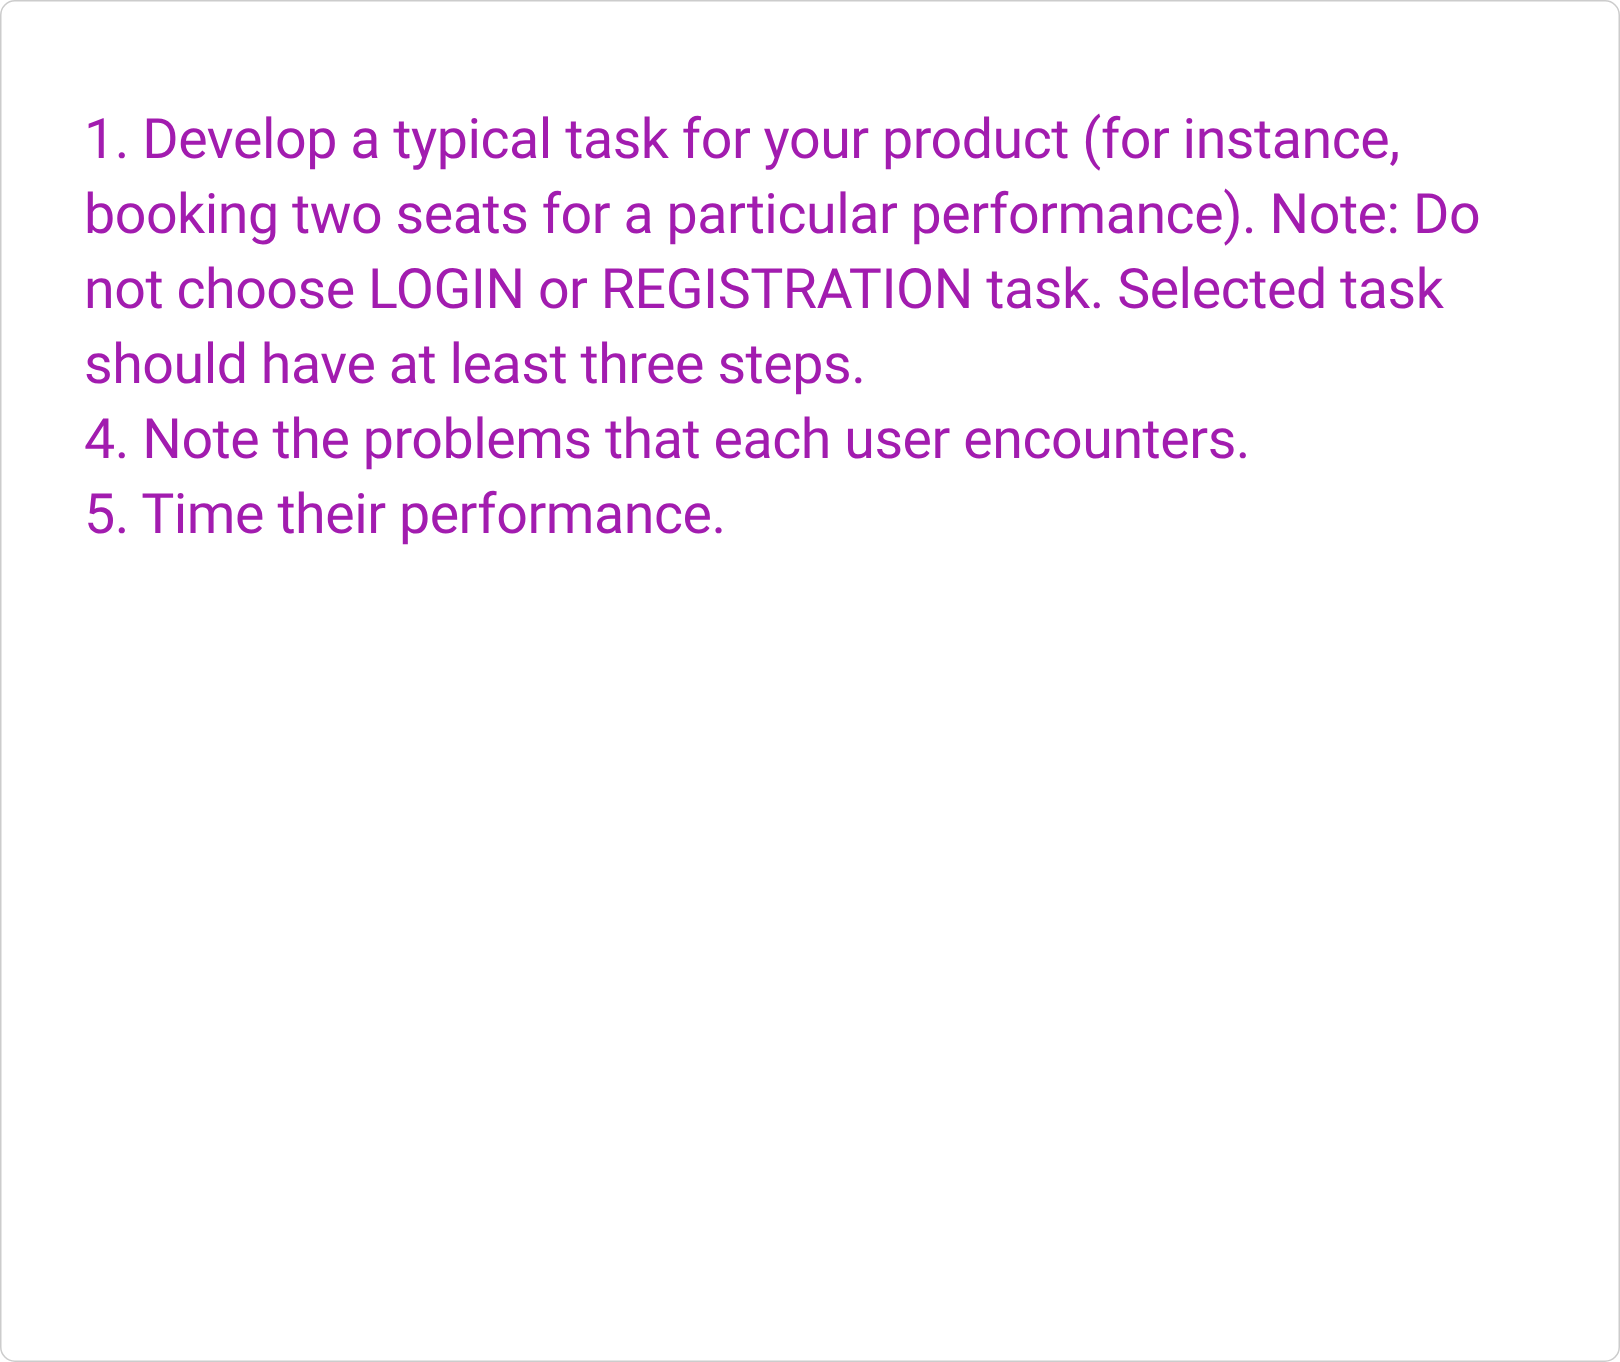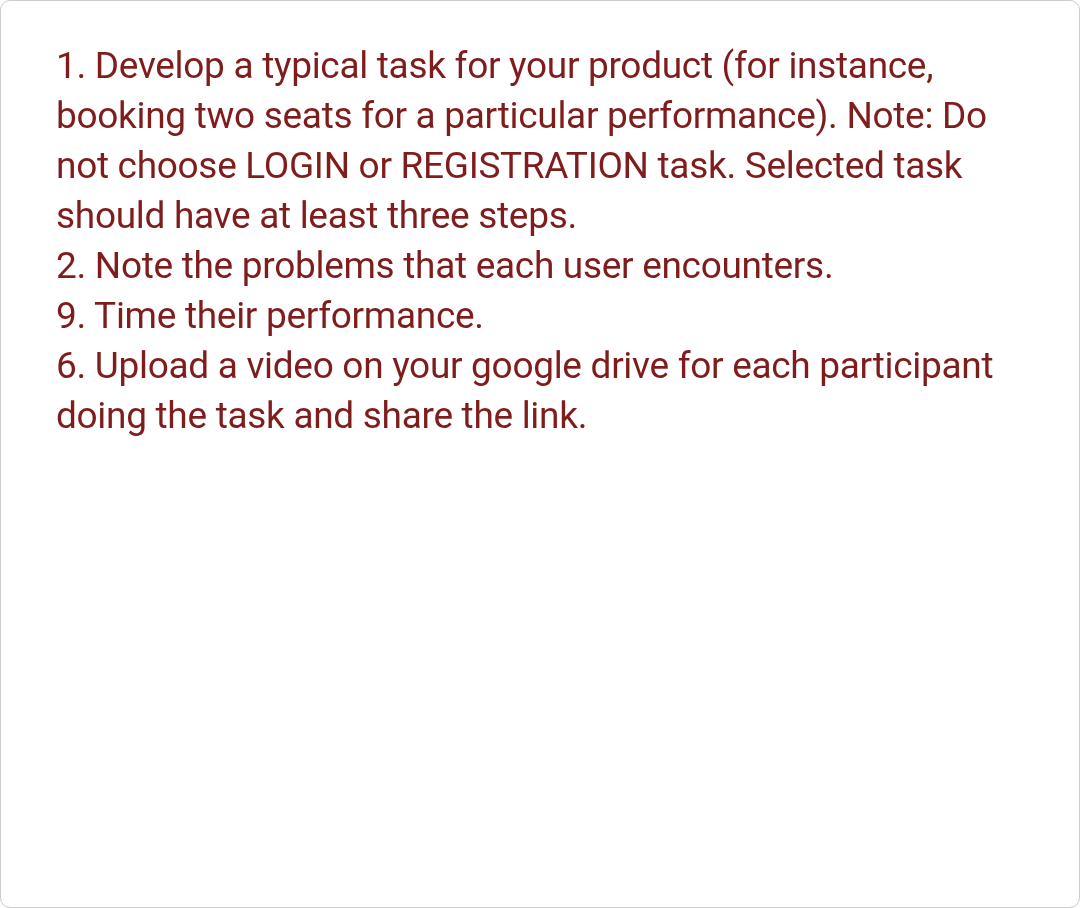--- a/index.html
+++ b/index.html
@@ -16,31 +16,31 @@
     }
     .container {
       border: 1px solid #cccccc;
       border-radius: 10px;
       padding: 40px 50px 60px 55px;
       min-height: 908px;
     }
     .instruction-list {
       font-size: 37px;
       line-height: 1.35;
-      color: #7f1d1d;
+      color: #a21caf;
       font-weight: 400;
       letter-spacing: -0.3px;
+      margin-top: 28px;
     }
     .item {
       margin: 0;
     }
   </style>
 </head>
 <body>
 
 <div class="container">
   <div class="instruction-list">
     <div class="item">1. Develop a typical task for your product (for instance, booking two seats for a particular performance). Note: Do not choose LOGIN or REGISTRATION task. Selected task should have at least three steps.</div>
-    <div class="item">2. Note the problems that each user encounters.</div>
-    <div class="item">9. Time their performance.</div>
-    <div class="item">6. Upload a video on your google drive for each participant doing the task and share the link.</div>
+    <div class="item">4. Note the problems that each user encounters.</div>
+    <div class="item">5. Time their performance.</div>
   </div>
 </div>
 
 </body></html>

